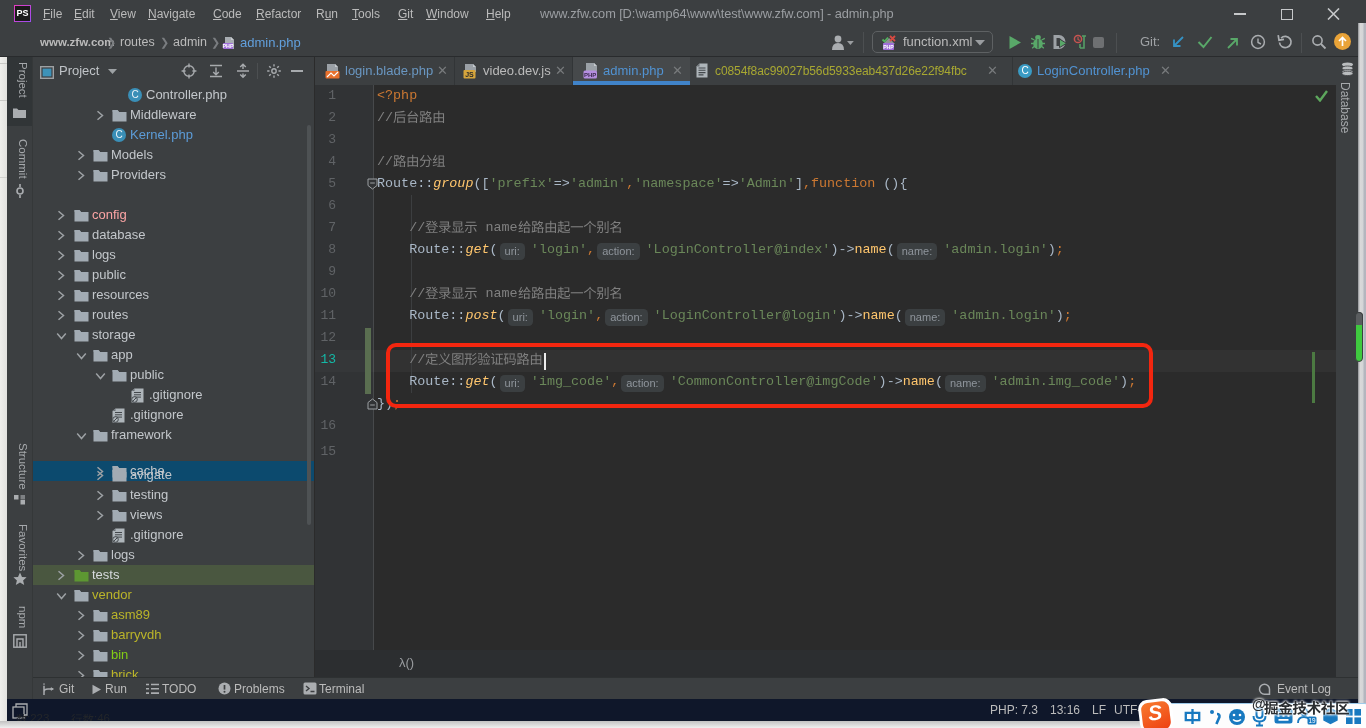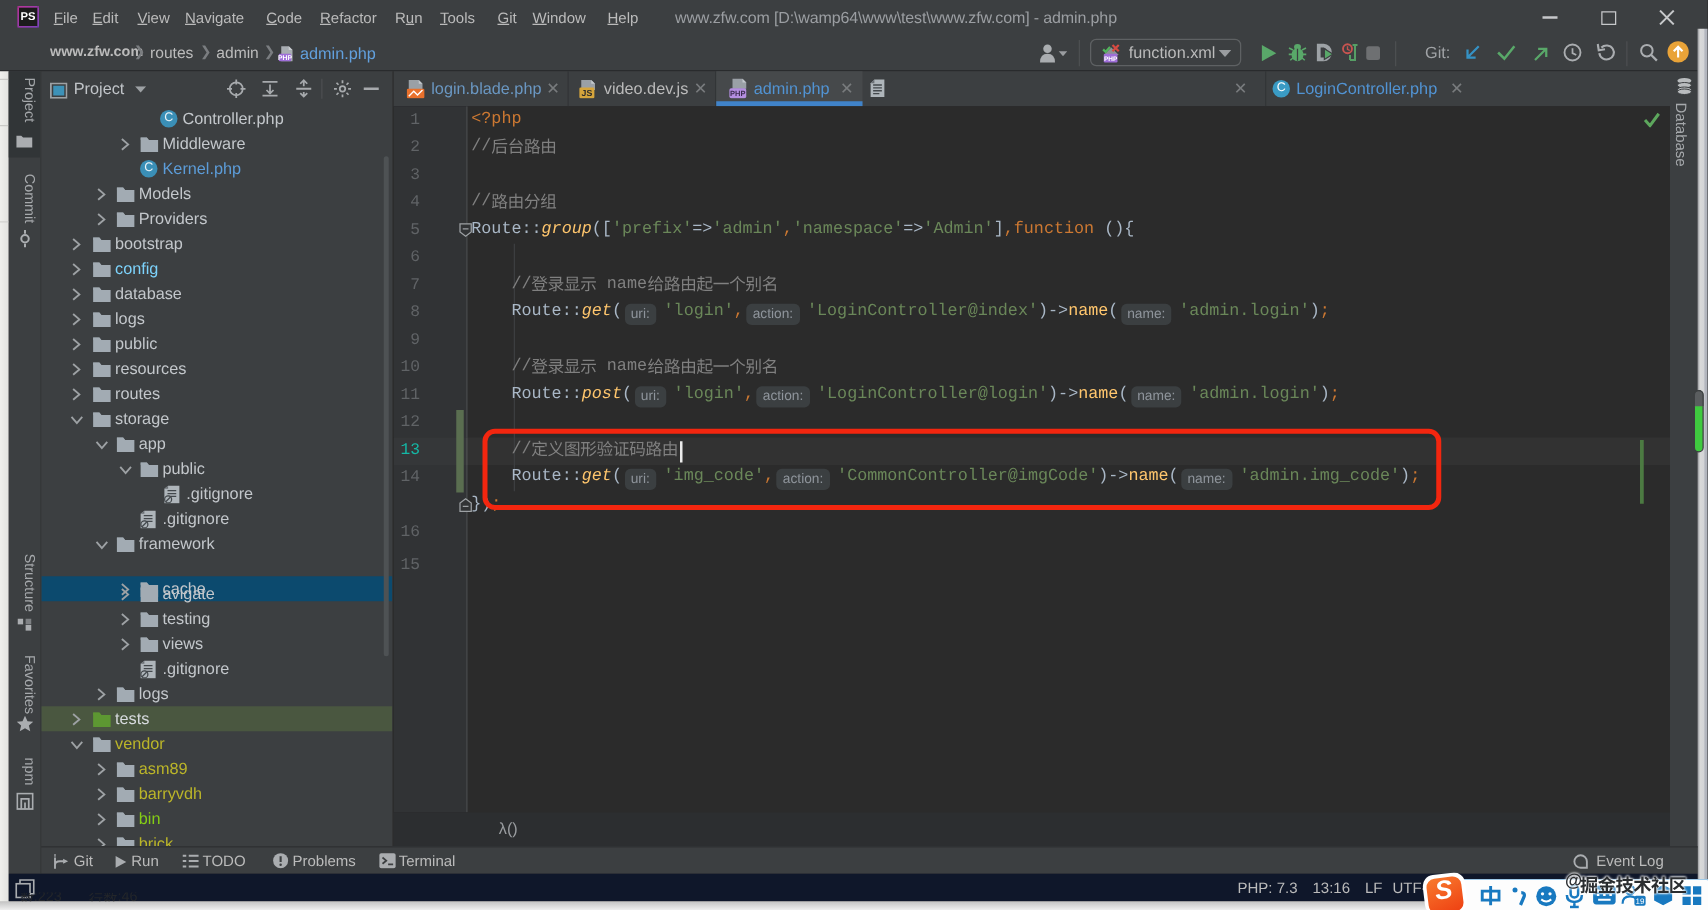--- a/index.html
+++ b/index.html
@@ -263,39 +263,29 @@
       <div class="trow" style="top:80px;">
       <svg class="abs" style="left:44px;top:5px;" width="8" height="11" viewBox="0 0 8 11">
             <path d="M1.5 1.2 L6.5 5.5 L1.5 9.8" stroke="#9da1a4" stroke-width="1.5" fill="none"></path>
           </svg>
       <svg class="abs" style="left:60px;top:4px;" width="15" height="13" viewBox="0 0 15 13">
             <path d="M0.5 1 h5 l1.6 2 h7.4 v9.5 h-14 z" fill="#a2abb3"></path>
             <path d="M0.5 1 h5 l1.6 2 h-6.6 z" fill="#a2abb3" opacity="0.75"></path>
           </svg>
       <span class="abs" style="left:78px;color:#c3c7cb;">Providers</span>
       </div>
-      <div class="trow" style="top:100px;">
-      <svg class="abs" style="left:24px;top:5px;" width="8" height="11" viewBox="0 0 8 11">
-            <path d="M1.5 1.2 L6.5 5.5 L1.5 9.8" stroke="#9da1a4" stroke-width="1.5" fill="none"></path>
-          </svg>
-      <svg class="abs" style="left:41px;top:4px;" width="15" height="13" viewBox="0 0 15 13">
-            <path d="M0.5 1 h5 l1.6 2 h7.4 v9.5 h-14 z" fill="#a2abb3"></path>
-            <path d="M0.5 1 h5 l1.6 2 h-6.6 z" fill="#a2abb3" opacity="0.75"></path>
-          </svg>
-      <span class="abs" style="left:59px;color:#c3c7cb;">bootstrap</span>
-      </div>
       <div class="trow" style="top:120px;">
       <svg class="abs" style="left:24px;top:5px;" width="8" height="11" viewBox="0 0 8 11">
             <path d="M1.5 1.2 L6.5 5.5 L1.5 9.8" stroke="#9da1a4" stroke-width="1.5" fill="none"></path>
           </svg>
       <svg class="abs" style="left:41px;top:4px;" width="15" height="13" viewBox="0 0 15 13">
             <path d="M0.5 1 h5 l1.6 2 h7.4 v9.5 h-14 z" fill="#a2abb3"></path>
             <path d="M0.5 1 h5 l1.6 2 h-6.6 z" fill="#a2abb3" opacity="0.75"></path>
           </svg>
-      <span class="abs" style="left:59px;color:#7dd3fc;">config</span>
+      <span class="abs" style="left:59px;color:#fca5a5;">config</span>
       </div>
       <div class="trow" style="top:140px;">
       <svg class="abs" style="left:24px;top:5px;" width="8" height="11" viewBox="0 0 8 11">
             <path d="M1.5 1.2 L6.5 5.5 L1.5 9.8" stroke="#9da1a4" stroke-width="1.5" fill="none"></path>
           </svg>
       <svg class="abs" style="left:41px;top:4px;" width="15" height="13" viewBox="0 0 15 13">
             <path d="M0.5 1 h5 l1.6 2 h7.4 v9.5 h-14 z" fill="#a2abb3"></path>
             <path d="M0.5 1 h5 l1.6 2 h-6.6 z" fill="#a2abb3" opacity="0.75"></path>
           </svg>
       <span class="abs" style="left:59px;color:#c3c7cb;">database</span>
@@ -558,20 +548,21 @@
       <div class="abs tabx" style="left:99px;top:0;line-height:28px;">✕</div>
       <div class="abs" style="left:0;top:24px;width:117px;height:4px;background:#4083c9;"></div>
     </div>
 
     <div class="tab" style="left:375px;width:322px;border-right:1px solid #323537;">
       <svg class="abs" style="left:6px;top:6px;" width="12" height="15" viewBox="0 0 12 15">
         <path d="M0.5 3.5 L3.5 0.5 h8 v14 h-11 z" fill="#aeb5ba"></path>
         <path d="M0.5 3.5 L3.5 0.5 v3 z" fill="#6b7075"></path>
         <path d="M2.5 5 h7 M2.5 7.3 h7 M2.5 9.6 h7 M2.5 11.9 h5" stroke="#43484c" stroke-width="1.1"></path>
         </svg>
+      <div class="abs" style="left:25px;top:0;line-height:28px;color:#a8a832;font-size:12px;letter-spacing:-0.08px;">c0854f8ac99027b56d5933eab437d26e22f94fbc</div>
       <div class="abs tabx" style="left:297px;top:0;line-height:28px;">✕</div>
     </div>
 
     <div class="tab" style="left:697px;width:168px;">
       <div class="abs" style="left:6px;top:7px;width:14px;height:14px;border-radius:50%;background:#3a9bc4;color:#ffffff;
            font-size:10px;line-height:14px;text-align:center;">C</div>
       <div class="abs" style="left:25px;top:0;line-height:28px;color:#5193d3;text-align:center;">LoginController.php</div>
       <div class="abs tabx" style="left:148px;top:0;line-height:28px;">✕</div>
     </div>
   </div>

